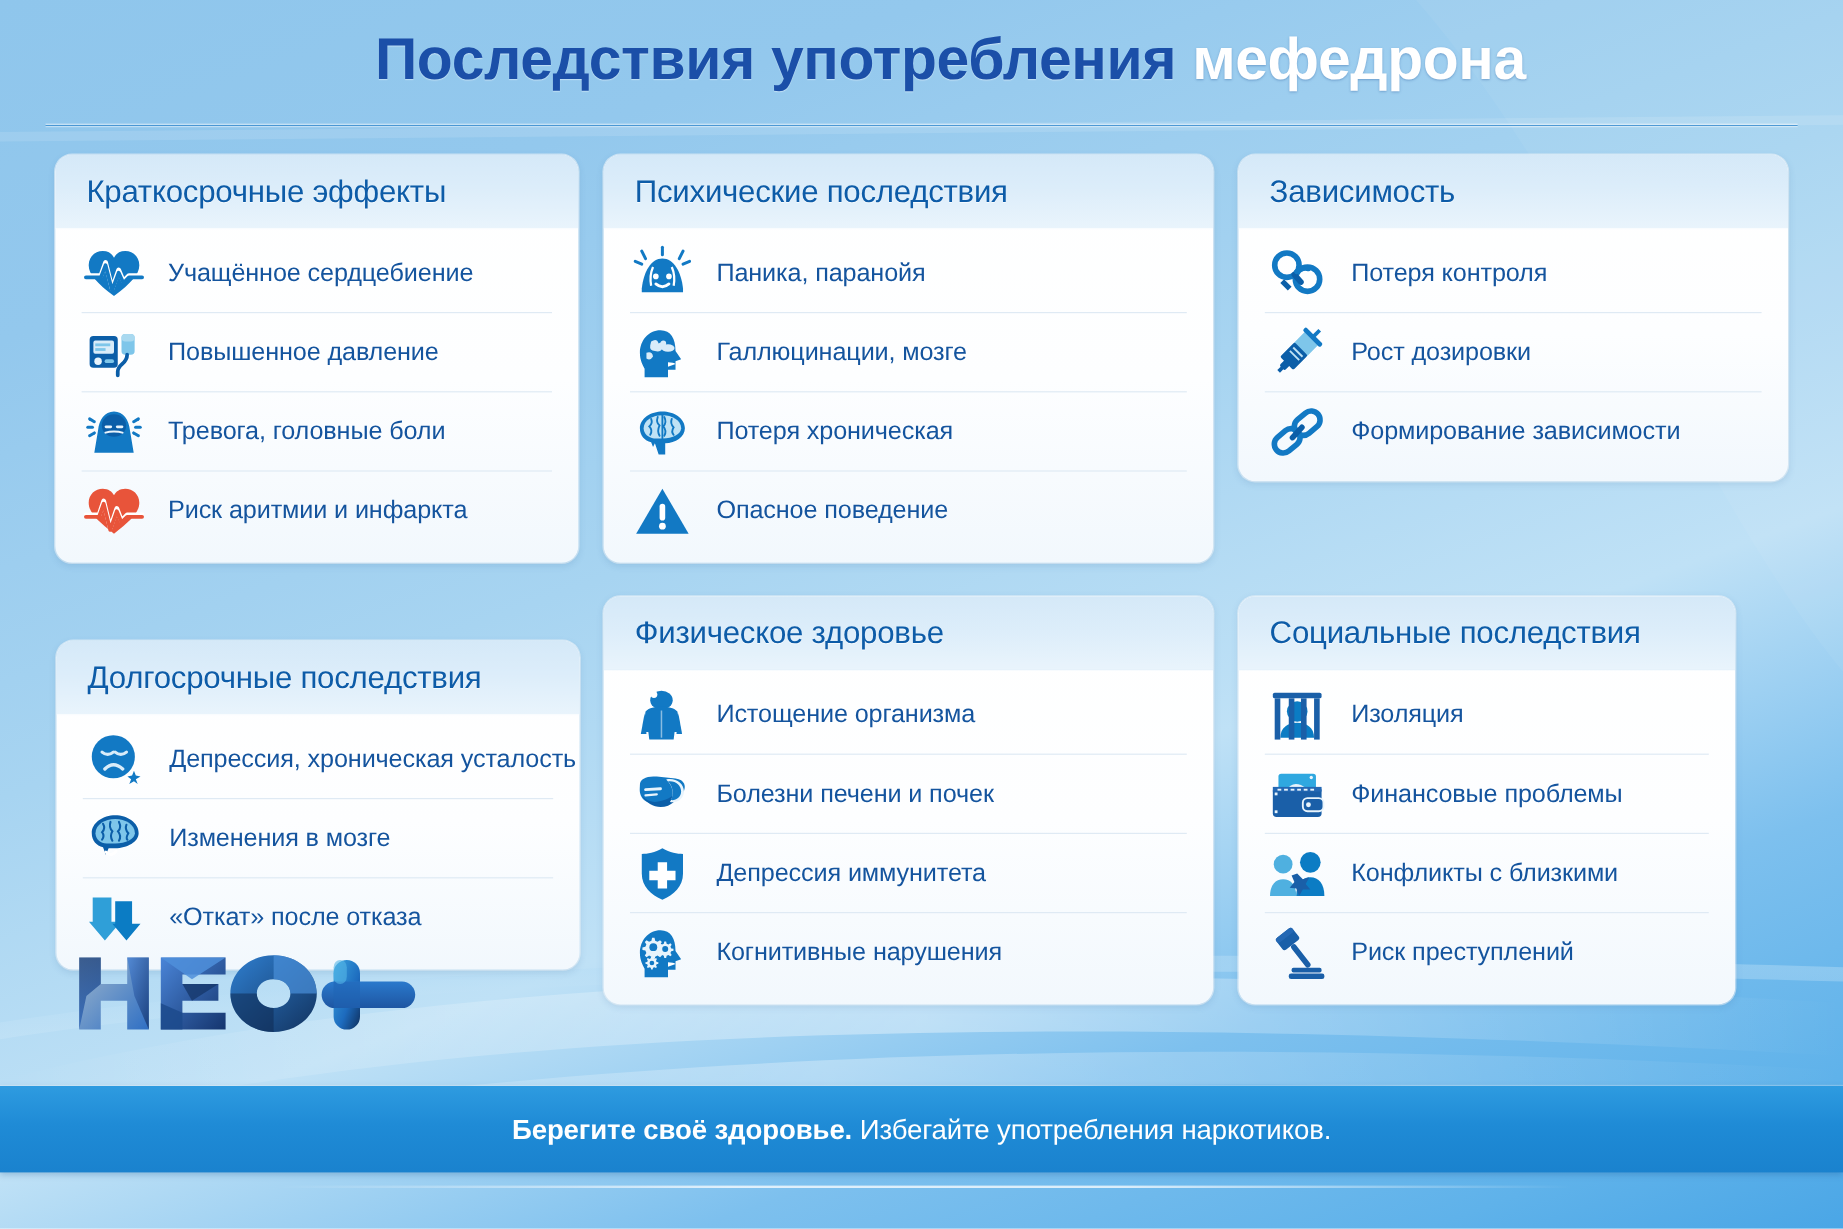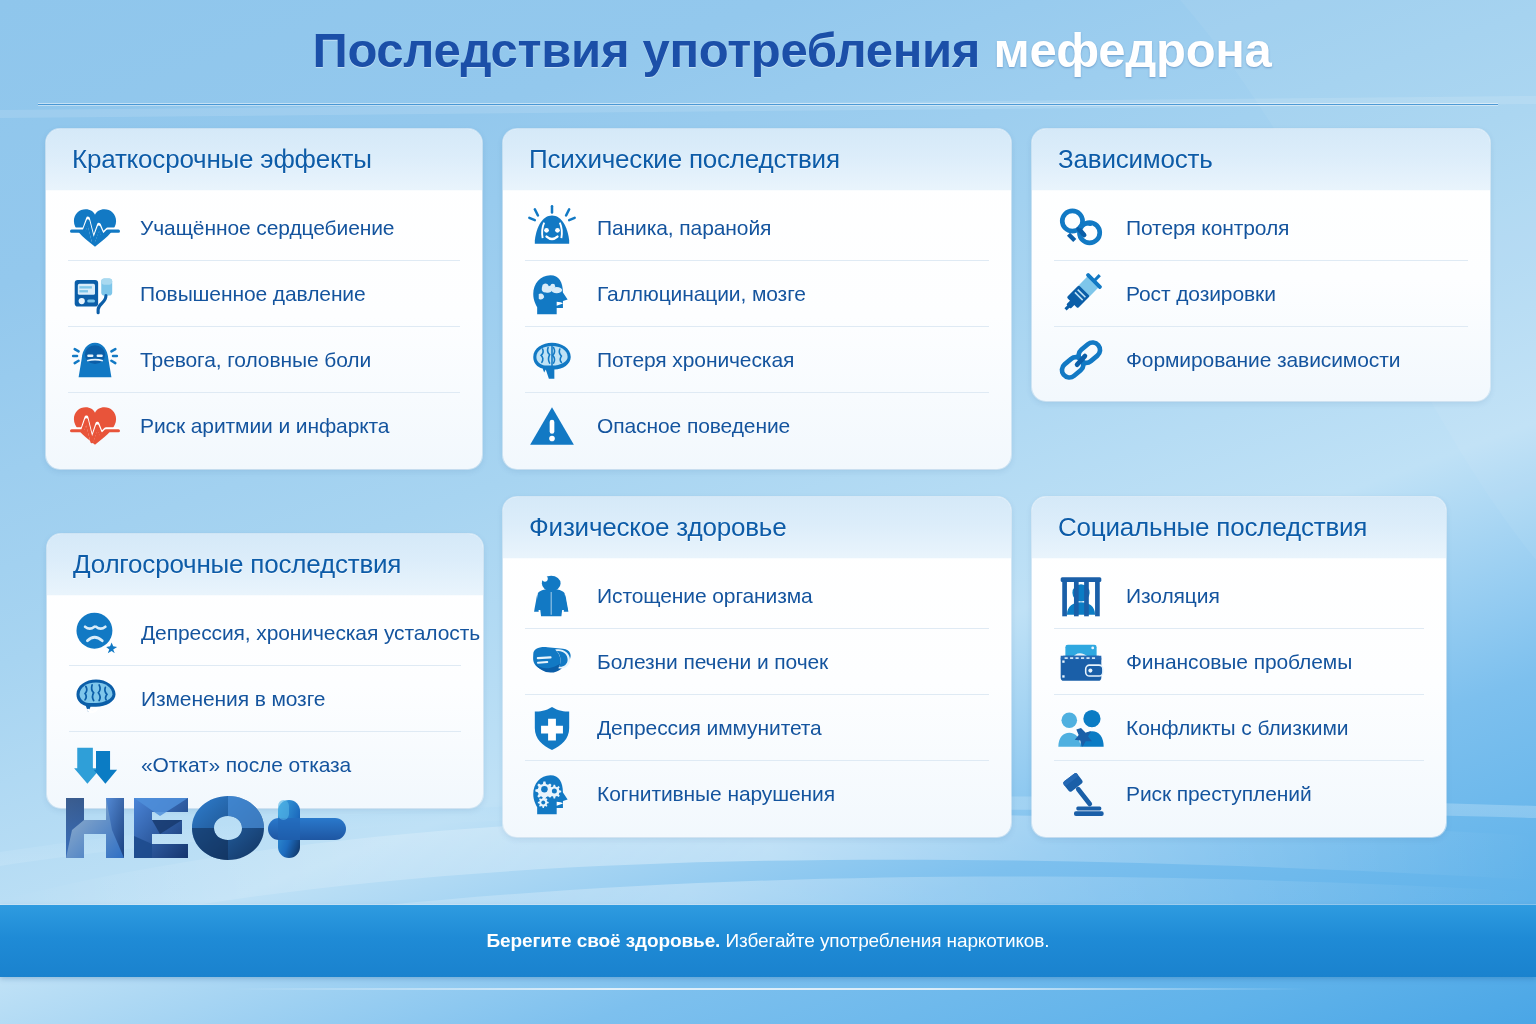--- a/index.html
+++ b/index.html
@@ -118,21 +118,21 @@
 
   
   #footer-band {
     position: absolute;
     left: 0; top: 905px; width: 1536px; height: 72px;
     background: linear-gradient(to bottom, #2e9be0 0%, #1f8bd6 45%, #1a82ce 100%);
     box-shadow: 0 -1px 0 rgba(255,255,255,0.25), 0 2px 5px rgba(20,80,140,0.25);
     display: flex; align-items: center; justify-content: center;
   }
   #footer-text {
-    font-size: 19px;
+    font-size: 23px;
     color: #ffffff;
     white-space: nowrap;
     letter-spacing: -0.1px;
   }
   #footer-strong { font-weight: bold; }
   #footer-rule {
     position: absolute;
     left: 230px; top: 988px; width: 1080px; height: 2px;
     background: linear-gradient(to right, rgba(255,255,255,0) 0%, rgba(255,255,255,0.75) 35%, rgba(255,255,255,0.75) 65%, rgba(255,255,255,0) 100%);
   }

